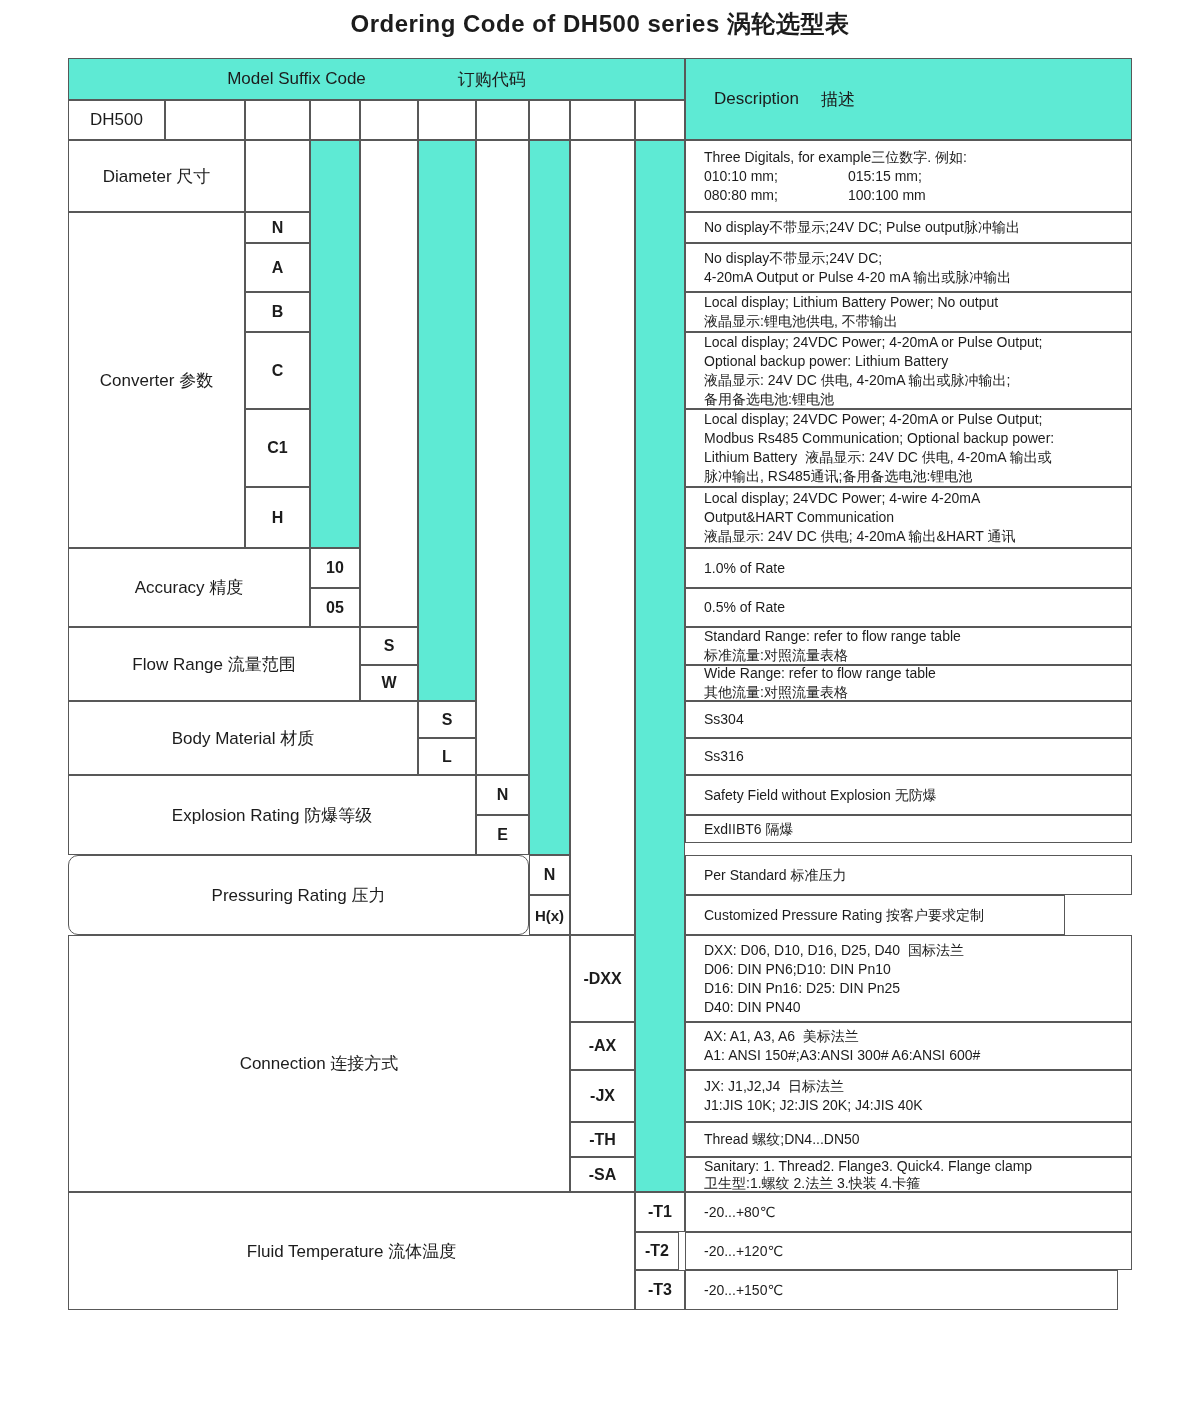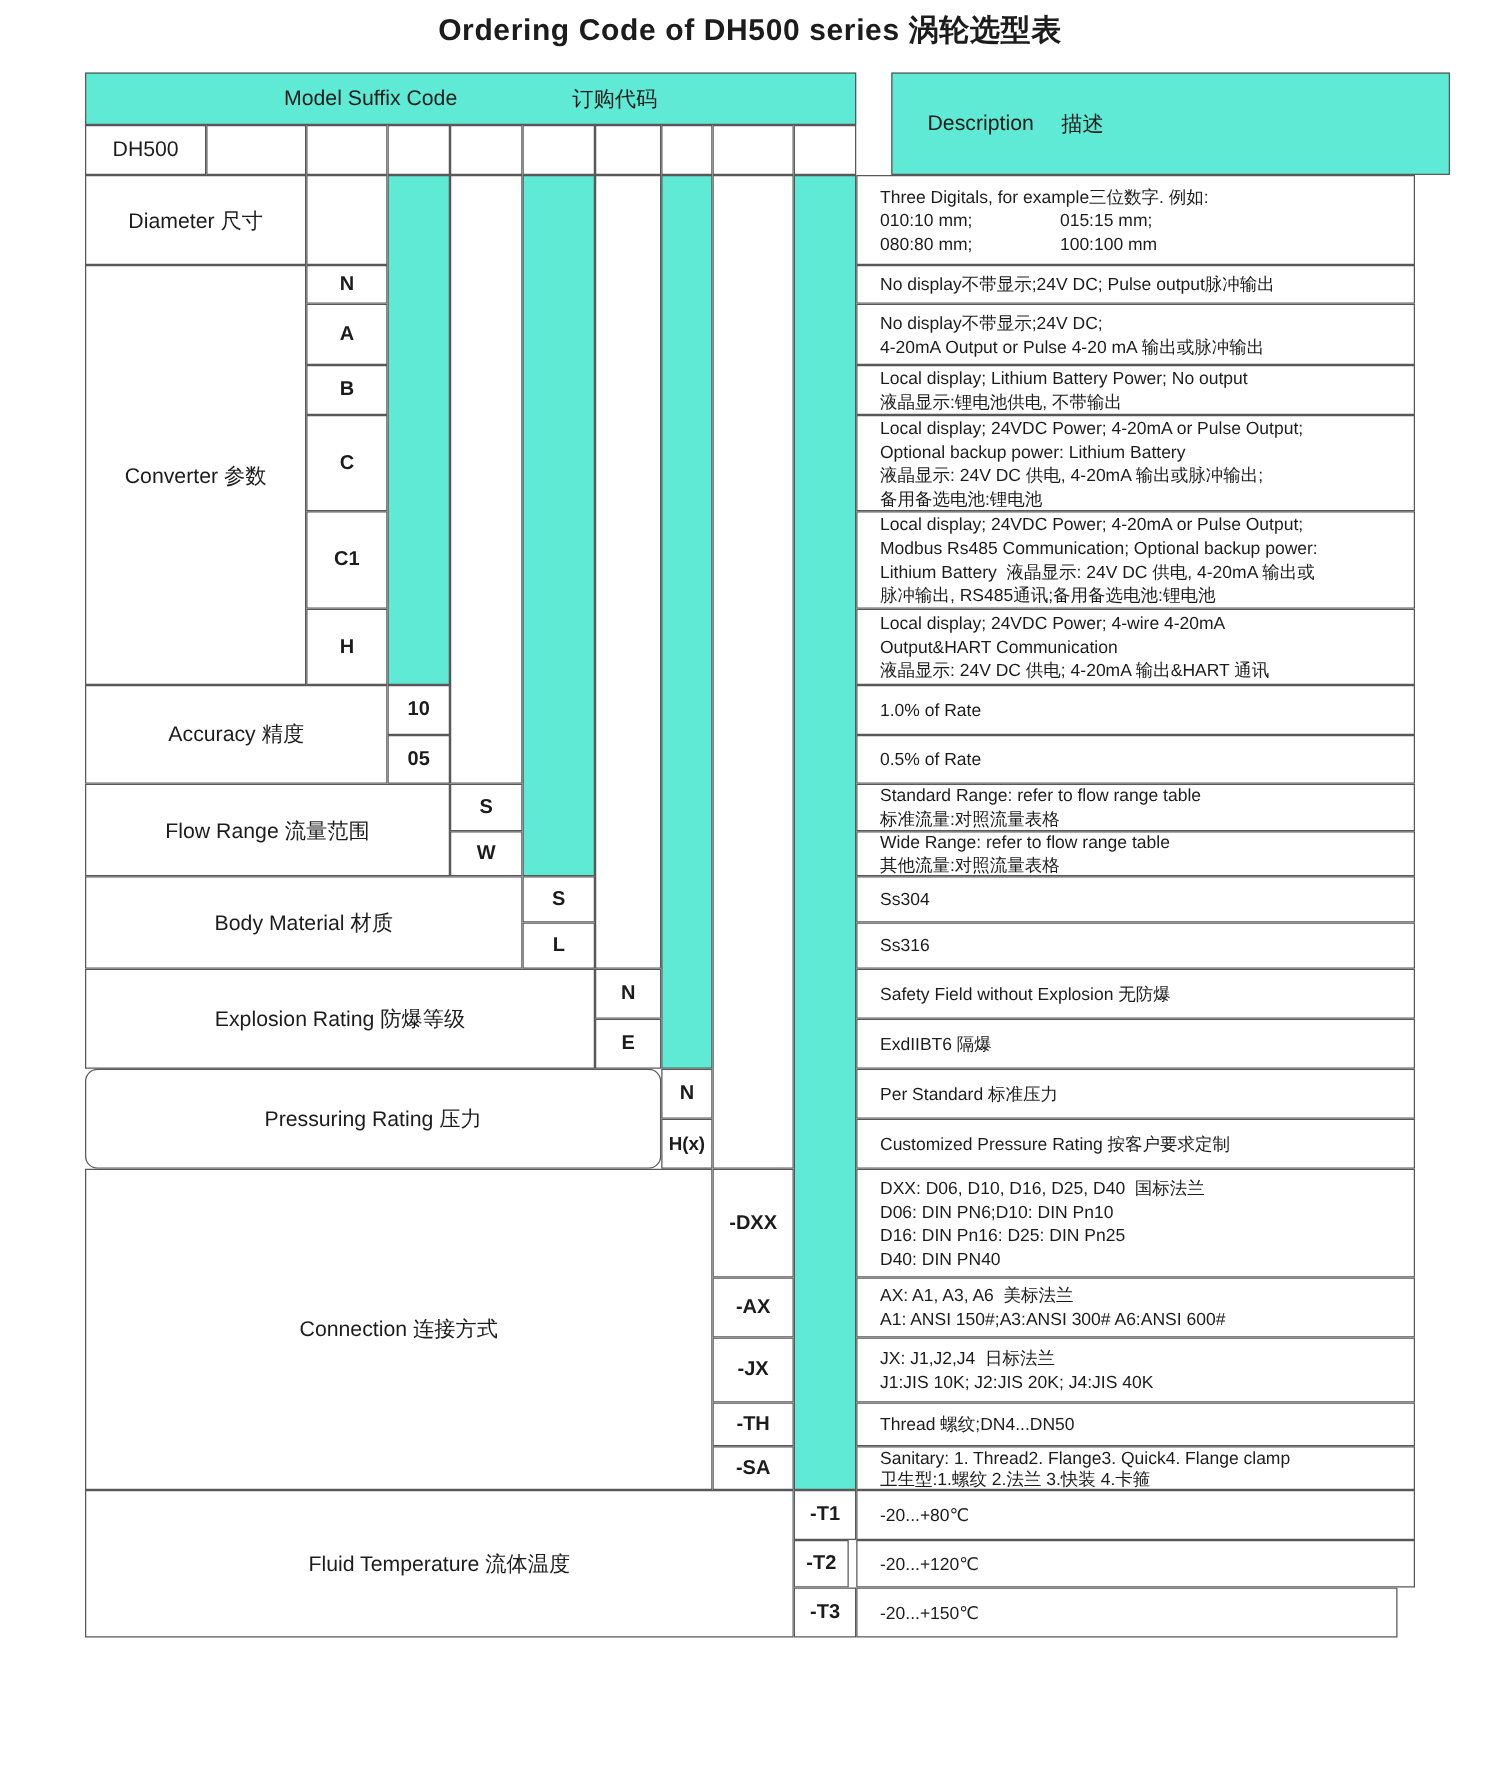--- a/index.html
+++ b/index.html
@@ -26,21 +26,21 @@
 
 <div class="sheet">
   <div class="title">Ordering Code of DH500 series 涡轮选型表</div>
 
   <div class="tbl">
 
     <div class="cell blue hdr hdr-left" style="left:0;top:0;width:617px;height:42px;">
       <span>Model Suffix Code</span>
       <span>订购代码</span>
     </div>
-    <div class="cell blue hdr hdr-desc" style="left:617px;top:0;width:447px;height:82px;margin-left:28px;">
+    <div class="cell blue hdr hdr-desc" style="left:617px;top:0;width:447px;height:82px;">
       <span>Description</span>
       <span>描述</span>
     </div>
 
     <div class="cell hdr" style="left:0;top:42px;width:97px;height:40px;">DH500</div>
     <div class="cell" style="left:97px;top:42px;width:80px;height:40px;"></div>
     <div class="cell" style="left:177px;top:42px;width:65px;height:40px;"></div>
     <div class="cell" style="left:242px;top:42px;width:50px;height:40px;"></div>
     <div class="cell" style="left:292px;top:42px;width:58px;height:40px;"></div>
     <div class="cell" style="left:350px;top:42px;width:58px;height:40px;"></div>
@@ -155,28 +155,28 @@
     <div class="cell desc" style="left:617px;top:643px;width:447px;height:37px;">
       <span class="dl">Ss304</span>
     </div>
     <div class="cell desc" style="left:617px;top:680px;width:447px;height:37px;">
       <span class="dl">Ss316</span>
     </div>
 
     <div class="cell desc" style="left:617px;top:717px;width:447px;height:40px;">
       <span class="dl">Safety Field without Explosion 无防爆</span>
     </div>
-    <div class="cell desc" style="left:617px;top:757px;width:447px;height:40px;">
+    <div class="cell desc" style="left:617px;top:757px;width:447px;height:28px;">
       <span class="dl">ExdIIBT6 隔爆</span>
     </div>
 
     <div class="cell desc" style="left:617px;top:797px;width:447px;height:40px;">
       <span class="dl">Per Standard 标准压力</span>
     </div>
-    <div class="cell desc" style="left:617px;top:837px;width:447px;height:40px;">
+    <div class="cell desc" style="left:617px;top:837px;width:380px;height:40px;">
       <span class="dl">Customized Pressure Rating 按客户要求定制</span>
     </div>
 
     <div class="cell desc" style="left:617px;top:877px;width:447px;height:87px;">
       <span class="dl">DXX: D06, D10, D16, D25, D40  国标法兰</span>
       <span class="dl">D06: DIN PN6;D10: DIN Pn10</span>
       <span class="dl">D16: DIN Pn16: D25: DIN Pn25</span>
       <span class="dl">D40: DIN PN40</span>
     </div>
     <div class="cell desc" style="left:617px;top:964px;width:447px;height:48px;">

